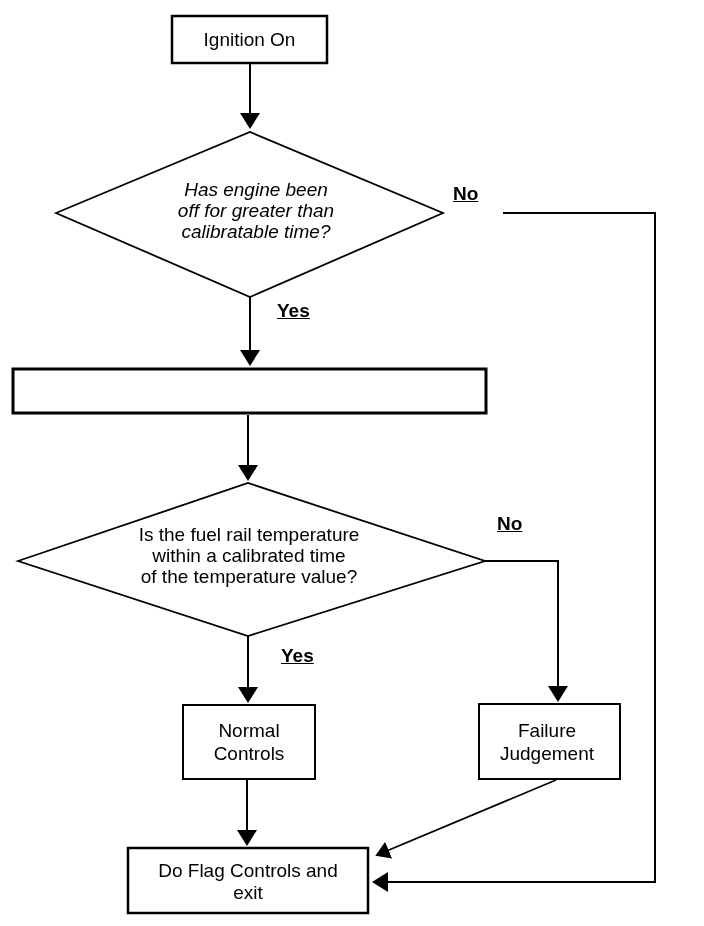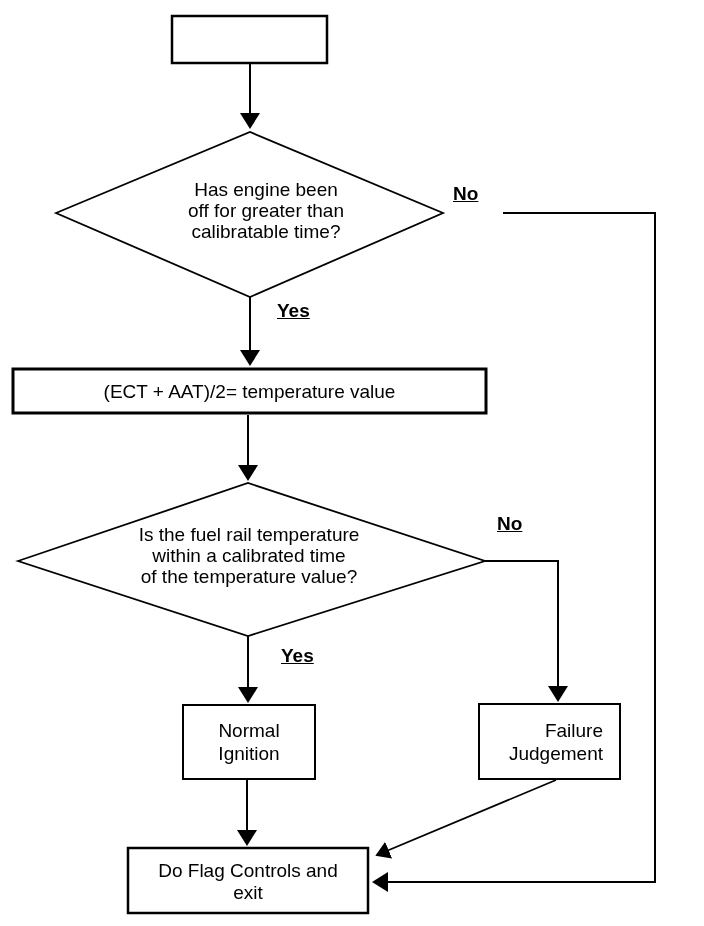--- a/index.html
+++ b/index.html
@@ -30,23 +30,22 @@
   .edge-lbl {
     font-weight: bold;
     line-height: 19px;
     white-space: nowrap;
     text-decoration: underline;
   }
   .lh23 { line-height: 23px; }
   .lh22 { line-height: 22px; }
   .failure-align {
     justify-content: flex-end;
-    text-align: right;
     box-sizing: border-box;
-    padding-right: 17px;
+    padding-right: 26px;
   }
 </style>
 </head>
 <body>
 
 <div class="canvas">
 
   <svg width="704" height="926" viewBox="0 0 704 926">
     <defs>
       <marker id="arr" viewBox="0 0 8 10" refX="7" refY="5" markerWidth="8" markerHeight="10" orient="auto">
@@ -66,33 +65,33 @@
     <path d="M250,63 V127" fill="none" stroke="#000" stroke-width="2" marker-end="url(#arr)"></path>
     <path d="M250,297 V364" fill="none" stroke="#000" stroke-width="2" marker-end="url(#arr)"></path>
     <path d="M248,415 V479" fill="none" stroke="#000" stroke-width="2" marker-end="url(#arr)"></path>
     <path d="M248,636 V701" fill="none" stroke="#000" stroke-width="2" marker-end="url(#arr)"></path>
     <path d="M247,779 V844" fill="none" stroke="#000" stroke-width="2" marker-end="url(#arr)"></path>
     <path d="M503,213 H655 V882 H374" fill="none" stroke="#000" stroke-width="2" marker-end="url(#arr)"></path>
     <path d="M485,561 H558 V700" fill="none" stroke="#000" stroke-width="2" marker-end="url(#arr)"></path>
     <path d="M556,780 L377,855" fill="none" stroke="#000" stroke-width="1.8" marker-end="url(#arr)"></path>
   </svg>
 
+  <div class="lbl box-lbl" style="left:172px; top:16px; width:155px; height:47px;">Ignition On</div>
 
-  <div class="lbl" style="left:126px; top:179px; width:280px;">Has engine been
+  <div class="lbl" style="left:116px; top:179px; width:280px;font-style:italic;">Has engine been
 off for greater than
 calibratable time?</div>
 
-  <div class="lbl box-lbl" style="left:13px; top:369px; width:473px; height:44px;">(ECT + AAT)/2= temperature value</div>
 
   <div class="lbl" style="left:99px; top:524px; width:300px;">Is the fuel rail temperature
 within a calibrated time
 of the temperature value?</div>
 
   <div class="lbl box-lbl lh23" style="left:183px; top:705px; width:132px; height:74px;">Normal
-Ignition</div>
+Controls</div>
 
   <div class="lbl box-lbl lh23 failure-align" style="left:479px; top:704px; width:141px; height:75px;">Failure
 Judgement</div>
 
   <div class="lbl box-lbl lh22" style="left:128px; top:848px; width:240px; height:67px;">Do Flag Controls and
 exit</div>
 
   <div class="lbl edge-lbl" style="left:453px; top:184px;">No</div>
   <div class="lbl edge-lbl" style="left:277px; top:301px;">Yes</div>
   <div class="lbl edge-lbl" style="left:497px; top:514px;">No</div>

